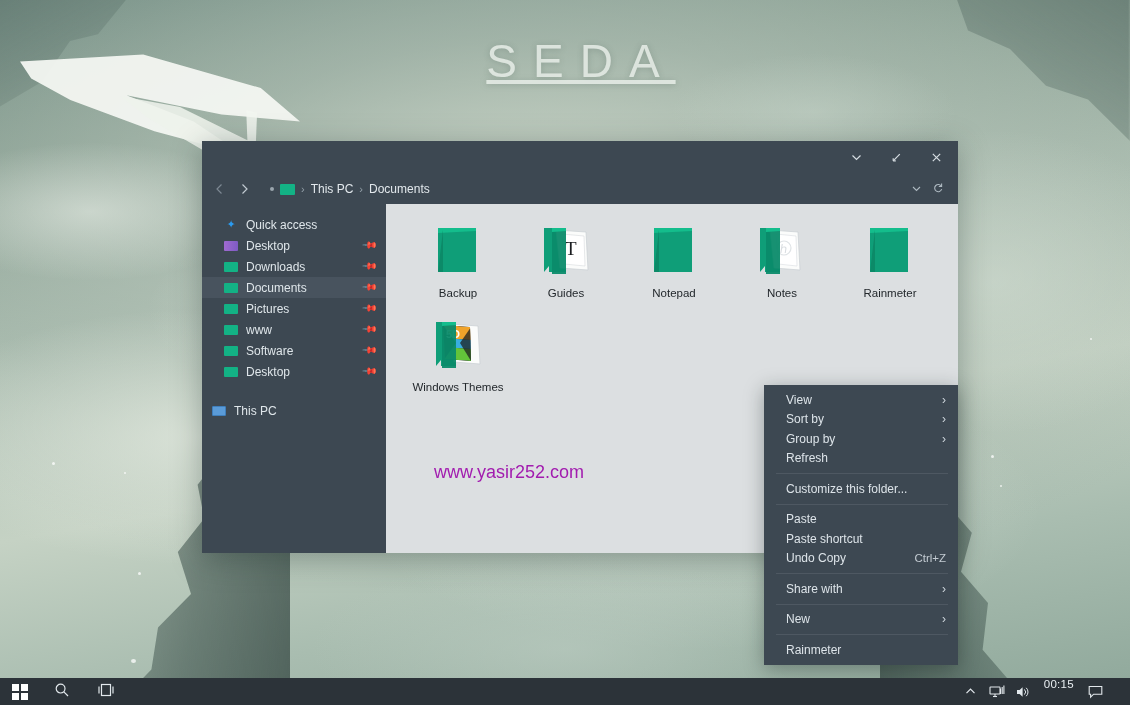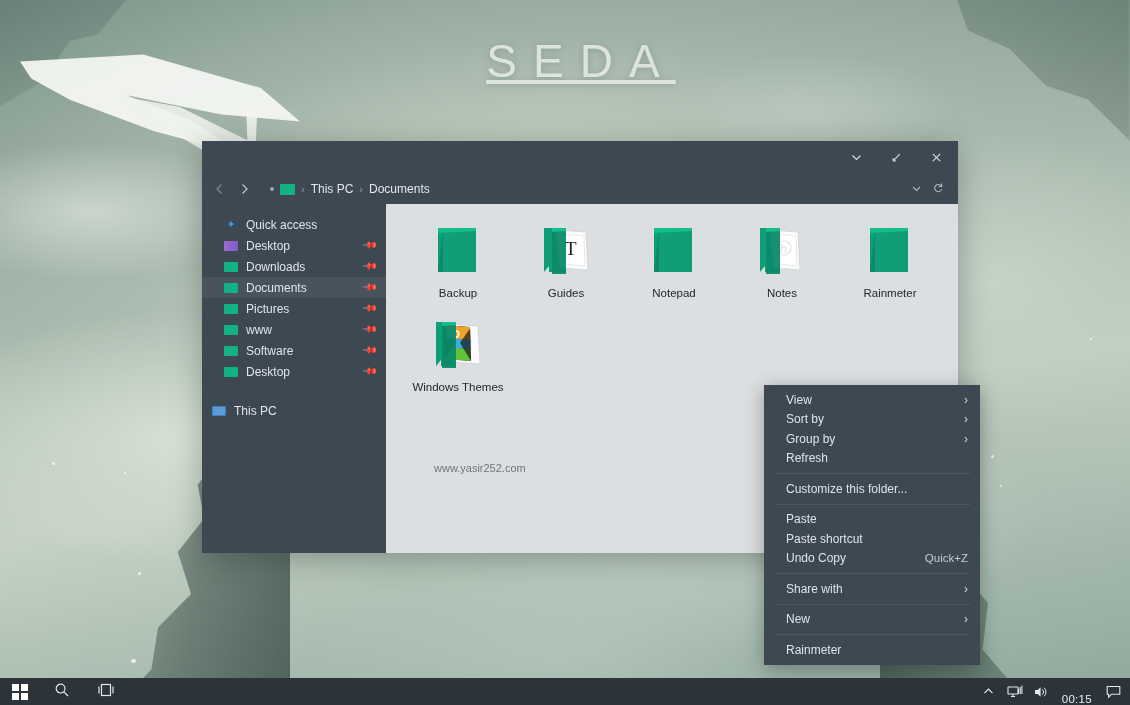--- a/index.html
+++ b/index.html
@@ -166,26 +166,26 @@
     width: 108px; display: flex; flex-direction: column; align-items: center;
     margin-bottom: 12px; padding-top: 4px;
   }
   .ico { width: 56px; height: 58px; position: relative; }
   .item-label {
     margin-top: 7px; font-size: 11.5px; color: #23282c; text-align: center;
     line-height: 13px; max-width: 100px;
   }
   #watermark {
     position: absolute; left: 48px; top: 258px;
-    font-size: 11px; color: #737373; font-family: "Liberation Sans", sans-serif;
+    font-size: 18px; color: #a21caf; font-family: "Liberation Sans", sans-serif;
   }
 
   
   #ctxmenu {
-    position: absolute; left: 764px; top: 385px; width: 216px;
+    position: absolute; left: 764px; top: 385px; width: 194px;
     background: #3d4852; padding: 5px 0;
     box-shadow: 0 4px 18px rgba(20,32,30,0.35);
     font-size: 12px; color: #dde4e9;
   }
   .mi {
     height: 19.5px; display: flex; align-items: center;
     padding: 0 12px 0 22px; gap: 6px;
   }
   .mi-label { flex: 1; white-space: nowrap; }
   .mi-accel { color: #c4ccd3; font-size: 11.5px; }
@@ -196,21 +196,21 @@
   #taskbar {
     position: absolute; left: 0; bottom: 0; width: 1130px; height: 27px;
     background: #2c3339; display: flex; align-items: center; justify-content: space-between;
     color: #dfe5e9;
   }
   .tb-left { display: flex; align-items: center; }
   .tb-btn { width: 44px; height: 27px; display: flex; align-items: center; justify-content: center; }
   .tb-start { width: 40px; }
   .winlogo { display: grid; grid-template-columns: 7px 7px; grid-template-rows: 7px 7px; gap: 2px; }
   .winlogo i { background: #ffffff; display: block; }
-  .tb-right { display: flex; align-items: flex-end; gap: 0px; padding-right: 4px; }
+  .tb-right { display: flex; align-items: flex-start; gap: 0px; padding-right: 22px; }
   .tray { width: 26px; height: 27px; display: flex; align-items: center; justify-content: center; color: #e2e8ec; }
   .clock { font-size: 11.5px; padding: 0 8px; color: #e8eef1; letter-spacing: 0.3px; }
 </style>
 </head>
 <body>
 
 <div id="desktop">
 
   <div class="wp-layer wp-base"></div>
   <div class="wp-layer wp-mist1"></div>
@@ -464,21 +464,21 @@
     <div class="msep"></div>
 
     <div class="mi">
       <span class="mi-label">Paste</span>
     </div>
     <div class="mi">
       <span class="mi-label">Paste shortcut</span>
     </div>
     <div class="mi">
       <span class="mi-label">Undo Copy</span>
-      <span class="mi-accel">Quick+Z</span>
+      <span class="mi-accel">Ctrl+Z</span>
     </div>
 
     <div class="msep"></div>
 
     <div class="mi">
       <span class="mi-label">Share with</span>
       <span class="mi-arrow">›</span>
     </div>
 
     <div class="msep"></div>

